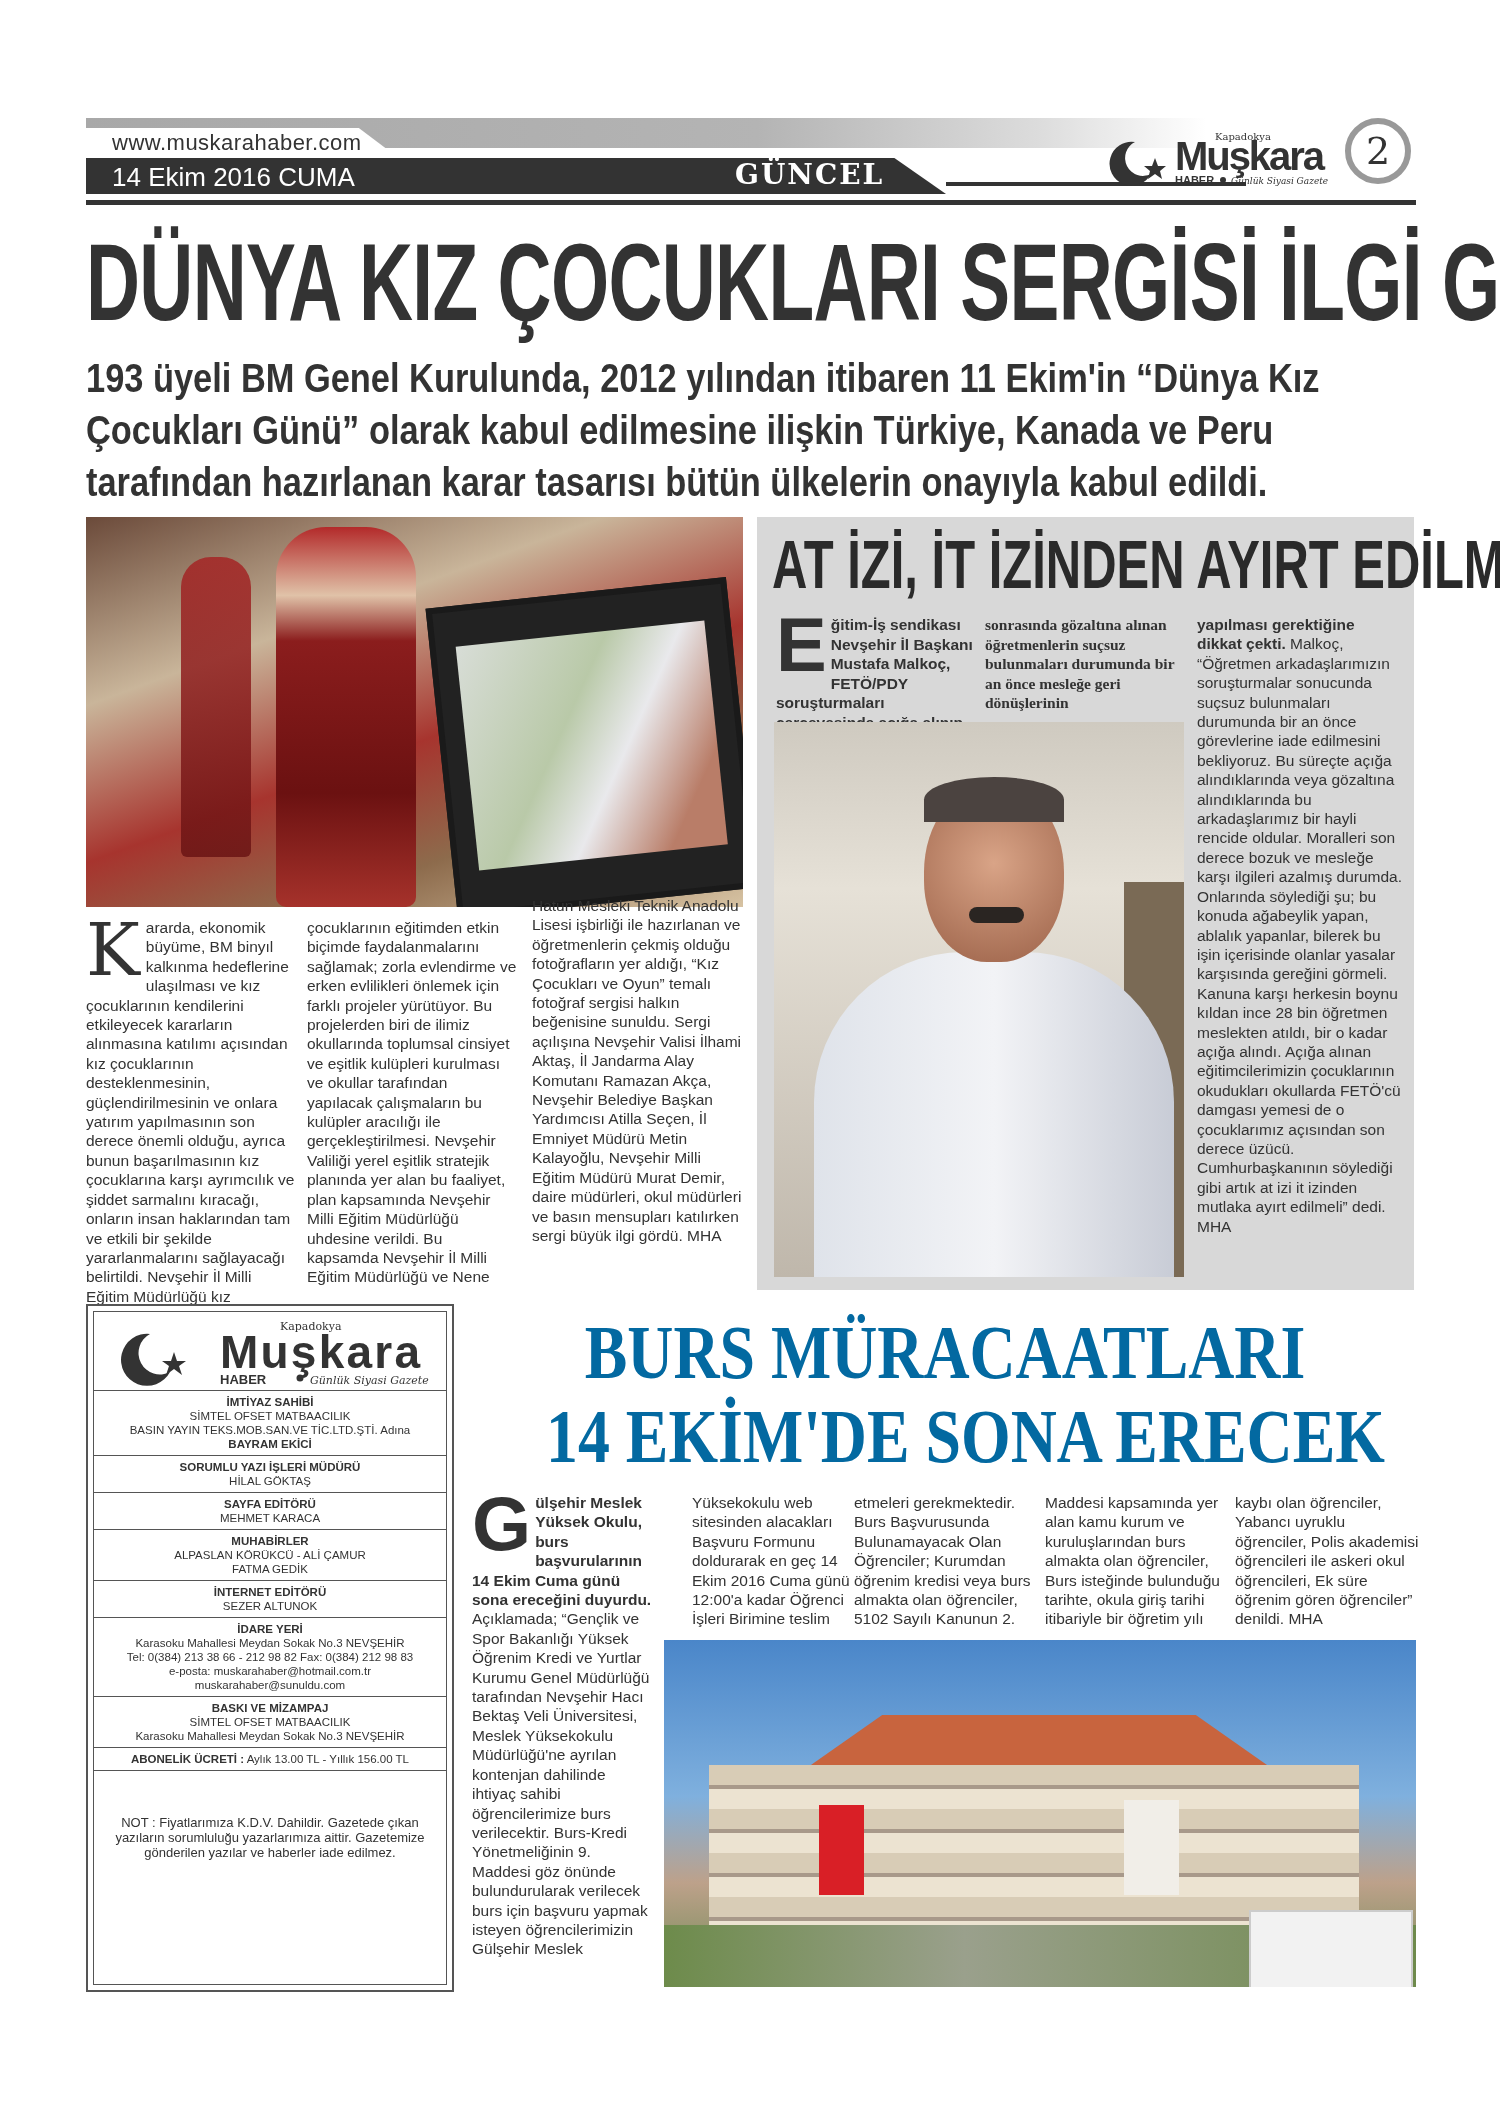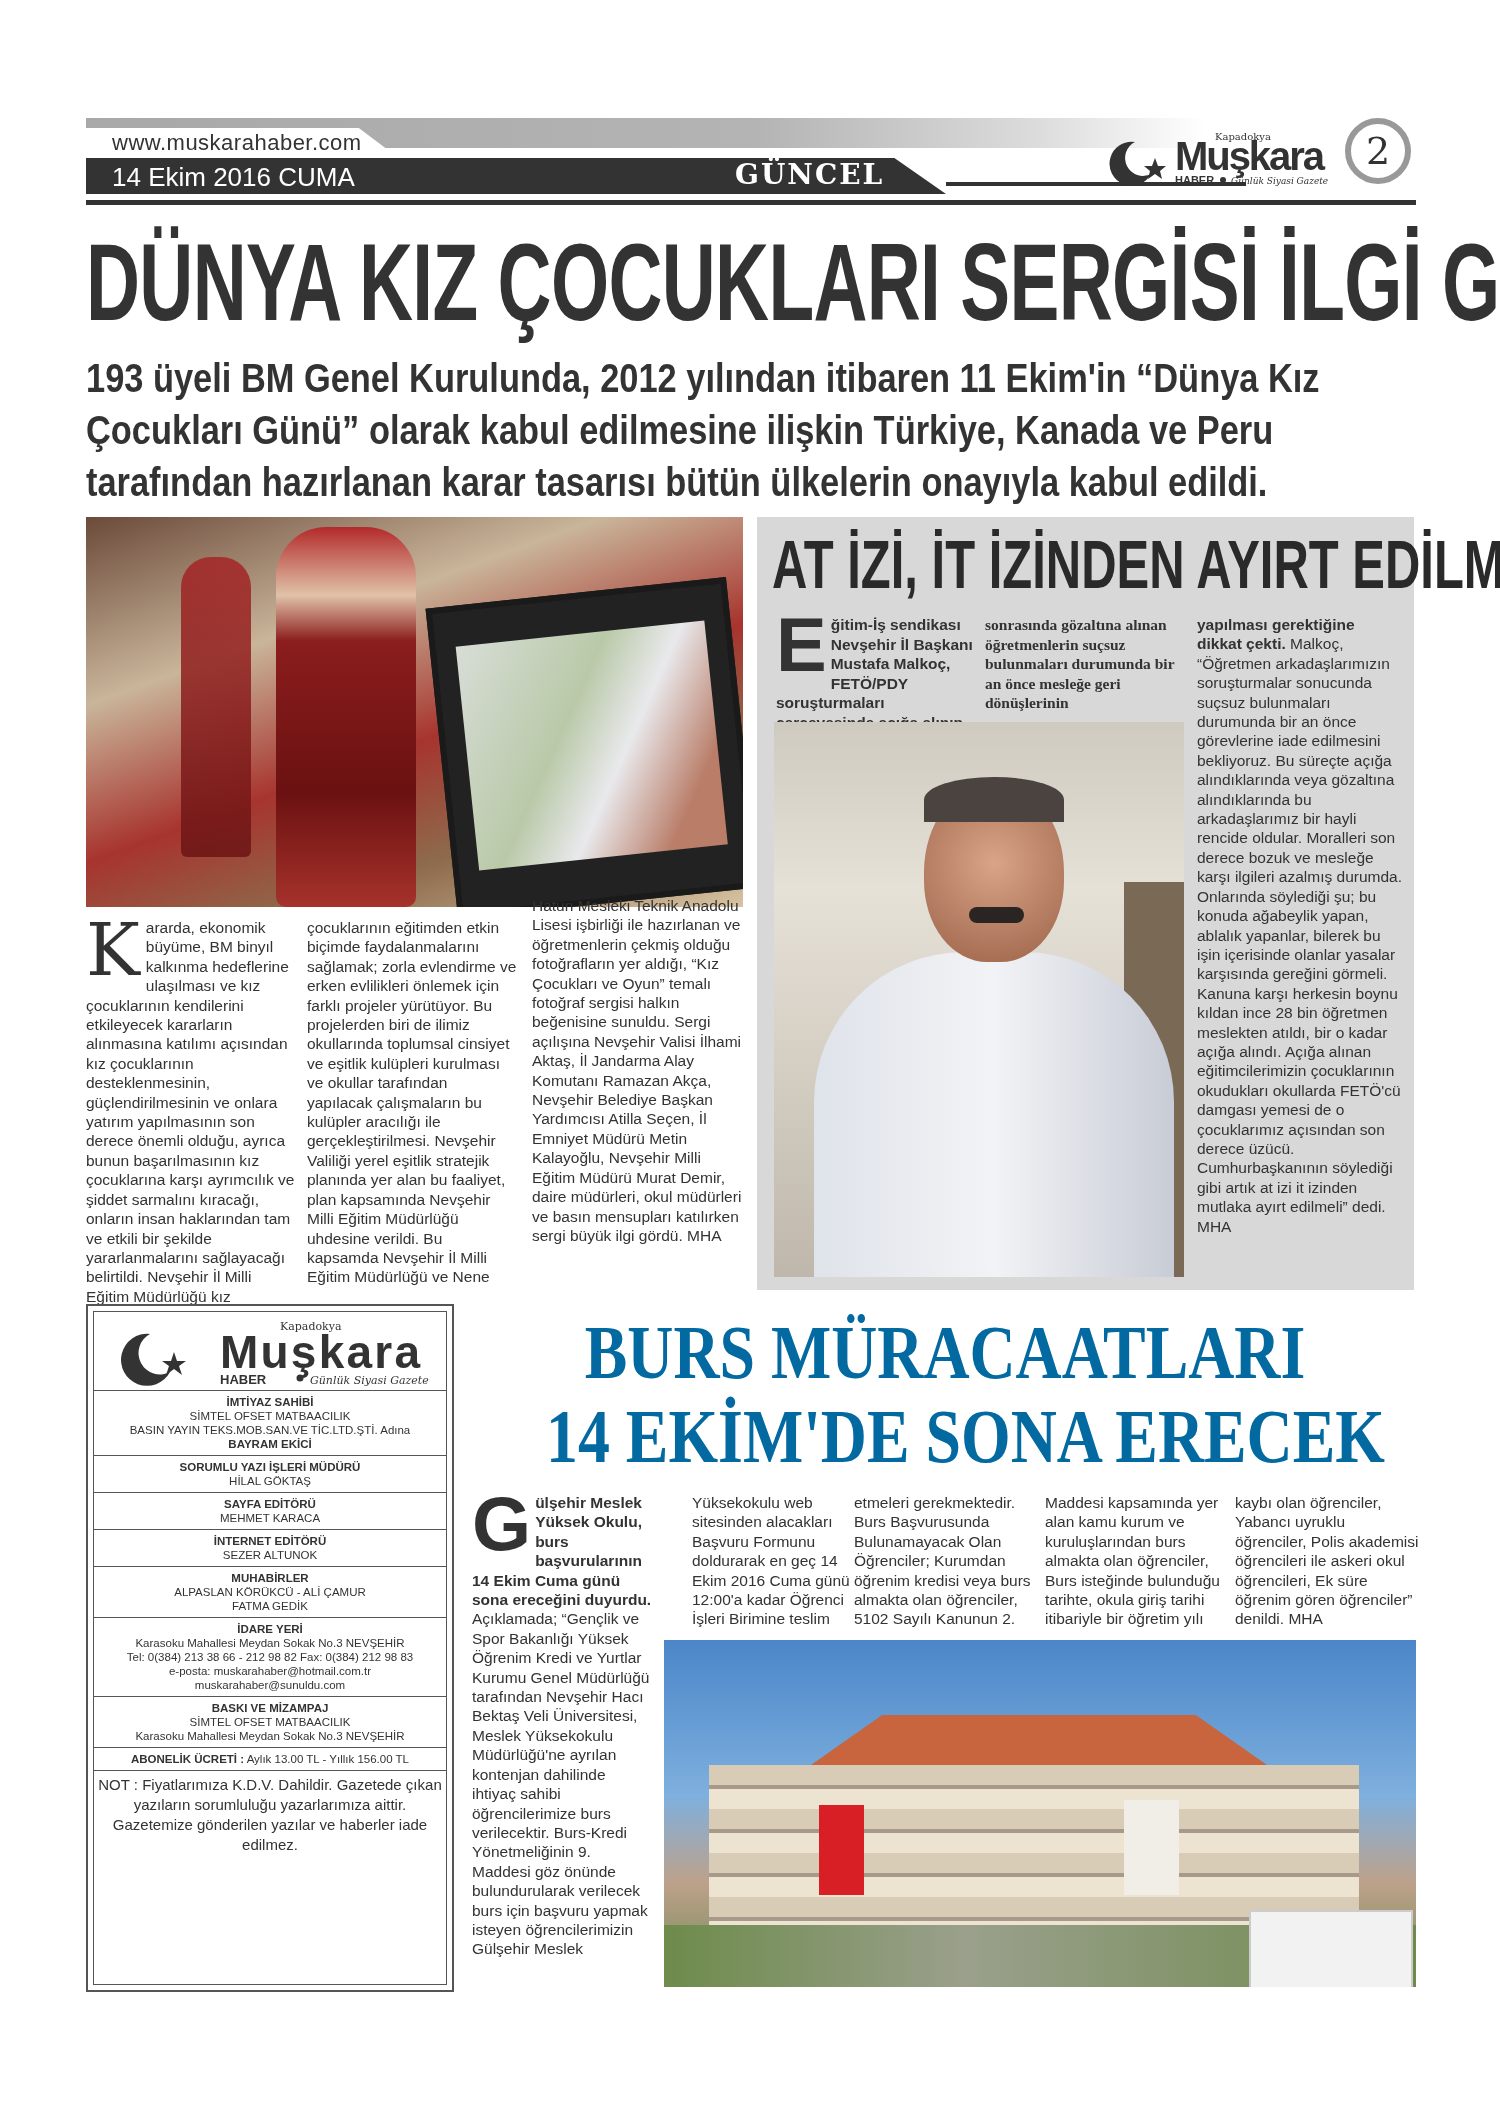--- a/index.html
+++ b/index.html
@@ -46,21 +46,21 @@
   .photo2 .stache{position:absolute;left:195px;top:185px;width:55px;height:16px;border-radius:8px;background:#2a2522;}
   .photo2 .body{position:absolute;left:40px;top:230px;width:360px;height:330px;border-radius:150px 150px 0 0;background:linear-gradient(90deg,#dfe3ea,#f2f3f6 50%,#c8ccd6);}
   .photo2 .chair{position:absolute;left:350px;top:160px;width:60px;height:400px;background:#7a6a55;}
   
   .mast{left:86px;top:1304px;width:368px;height:688px;border:2px solid #555;box-sizing:border-box;}
   .mast-inner{position:absolute;left:5px;top:5px;right:5px;bottom:5px;border:1px solid #555;}
   .mrow{border-bottom:1px solid #555;text-align:center;font-size:11.5px;line-height:14px;color:#333;padding:4px 2px;}
   .mrow b{font-weight:bold;}
   .mrow:last-child{border-bottom:none;}
   .mlogo{height:78px;padding:0;position:relative;}
-  .mnote{font-size:15px;line-height:20px;}
+  .mnote{font-size:13px;line-height:15px;margin-top:40px;}
   
   .h3{left:470px;top:1310px;width:950px;text-align:center;font-family:"Liberation Serif","DejaVu Serif",serif;font-weight:bold;font-size:76px;line-height:84px;color:#0369a1;}
   .h3 span{display:block;white-space:nowrap;transform:scaleX(0.84);}
   .a3c1{left:472px;top:1493px;width:180px;}
   .a3c2{left:664px;top:1493px;width:180px;margin-left:28px;}
   .a3c3{left:854px;top:1493px;width:180px;}
   .a3c4{left:1045px;top:1493px;width:180px;}
   .a3c5{left:1235px;top:1493px;width:185px;}
   .dropG{float:left;font-family:"Liberation Sans",sans-serif;font-weight:bold;font-size:76px;line-height:58px;margin:2px 4px 0 0;}
   .photo3{left:664px;top:1640px;width:752px;height:347px;overflow:hidden;background:linear-gradient(180deg,#4a86c9 0%,#7fb0de 45%,#bda18a 70%,#6d8a54 100%);}
@@ -158,27 +158,27 @@
     </div>
     <div class="mrow">
       <b>SORUMLU YAZI İŞLERİ MÜDÜRÜ</b><br>
       <span>HİLAL GÖKTAŞ</span>
     </div>
     <div class="mrow">
       <b>SAYFA EDİTÖRÜ</b><br>
       <span>MEHMET KARACA</span>
     </div>
     <div class="mrow">
-      <b>İNTERNET EDİTÖRÜ</b><br>
-      <span>SEZER ALTUNOK</span>
-    </div>
-    <div class="mrow">
       <b>MUHABİRLER</b><br>
       <span>ALPASLAN KÖRÜKCÜ - ALİ ÇAMUR</span><br>
       <span>FATMA GEDİK</span>
+    </div>
+    <div class="mrow">
+      <b>İNTERNET EDİTÖRÜ</b><br>
+      <span>SEZER ALTUNOK</span>
     </div>
     <div class="mrow">
       <b>İDARE YERİ</b><br>
       <span>Karasoku Mahallesi Meydan Sokak No.3 NEVŞEHİR</span><br>
       <span>Tel: 0(384) 213 38 66 - 212 98 82 Fax: 0(384) 212 98 83</span><br>
       <span>e-posta: muskarahaber@hotmail.com.tr</span><br>
       <span>muskarahaber@sunuldu.com</span>
     </div>
     <div class="mrow">
       <b>BASKI VE MİZAMPAJ</b><br>

